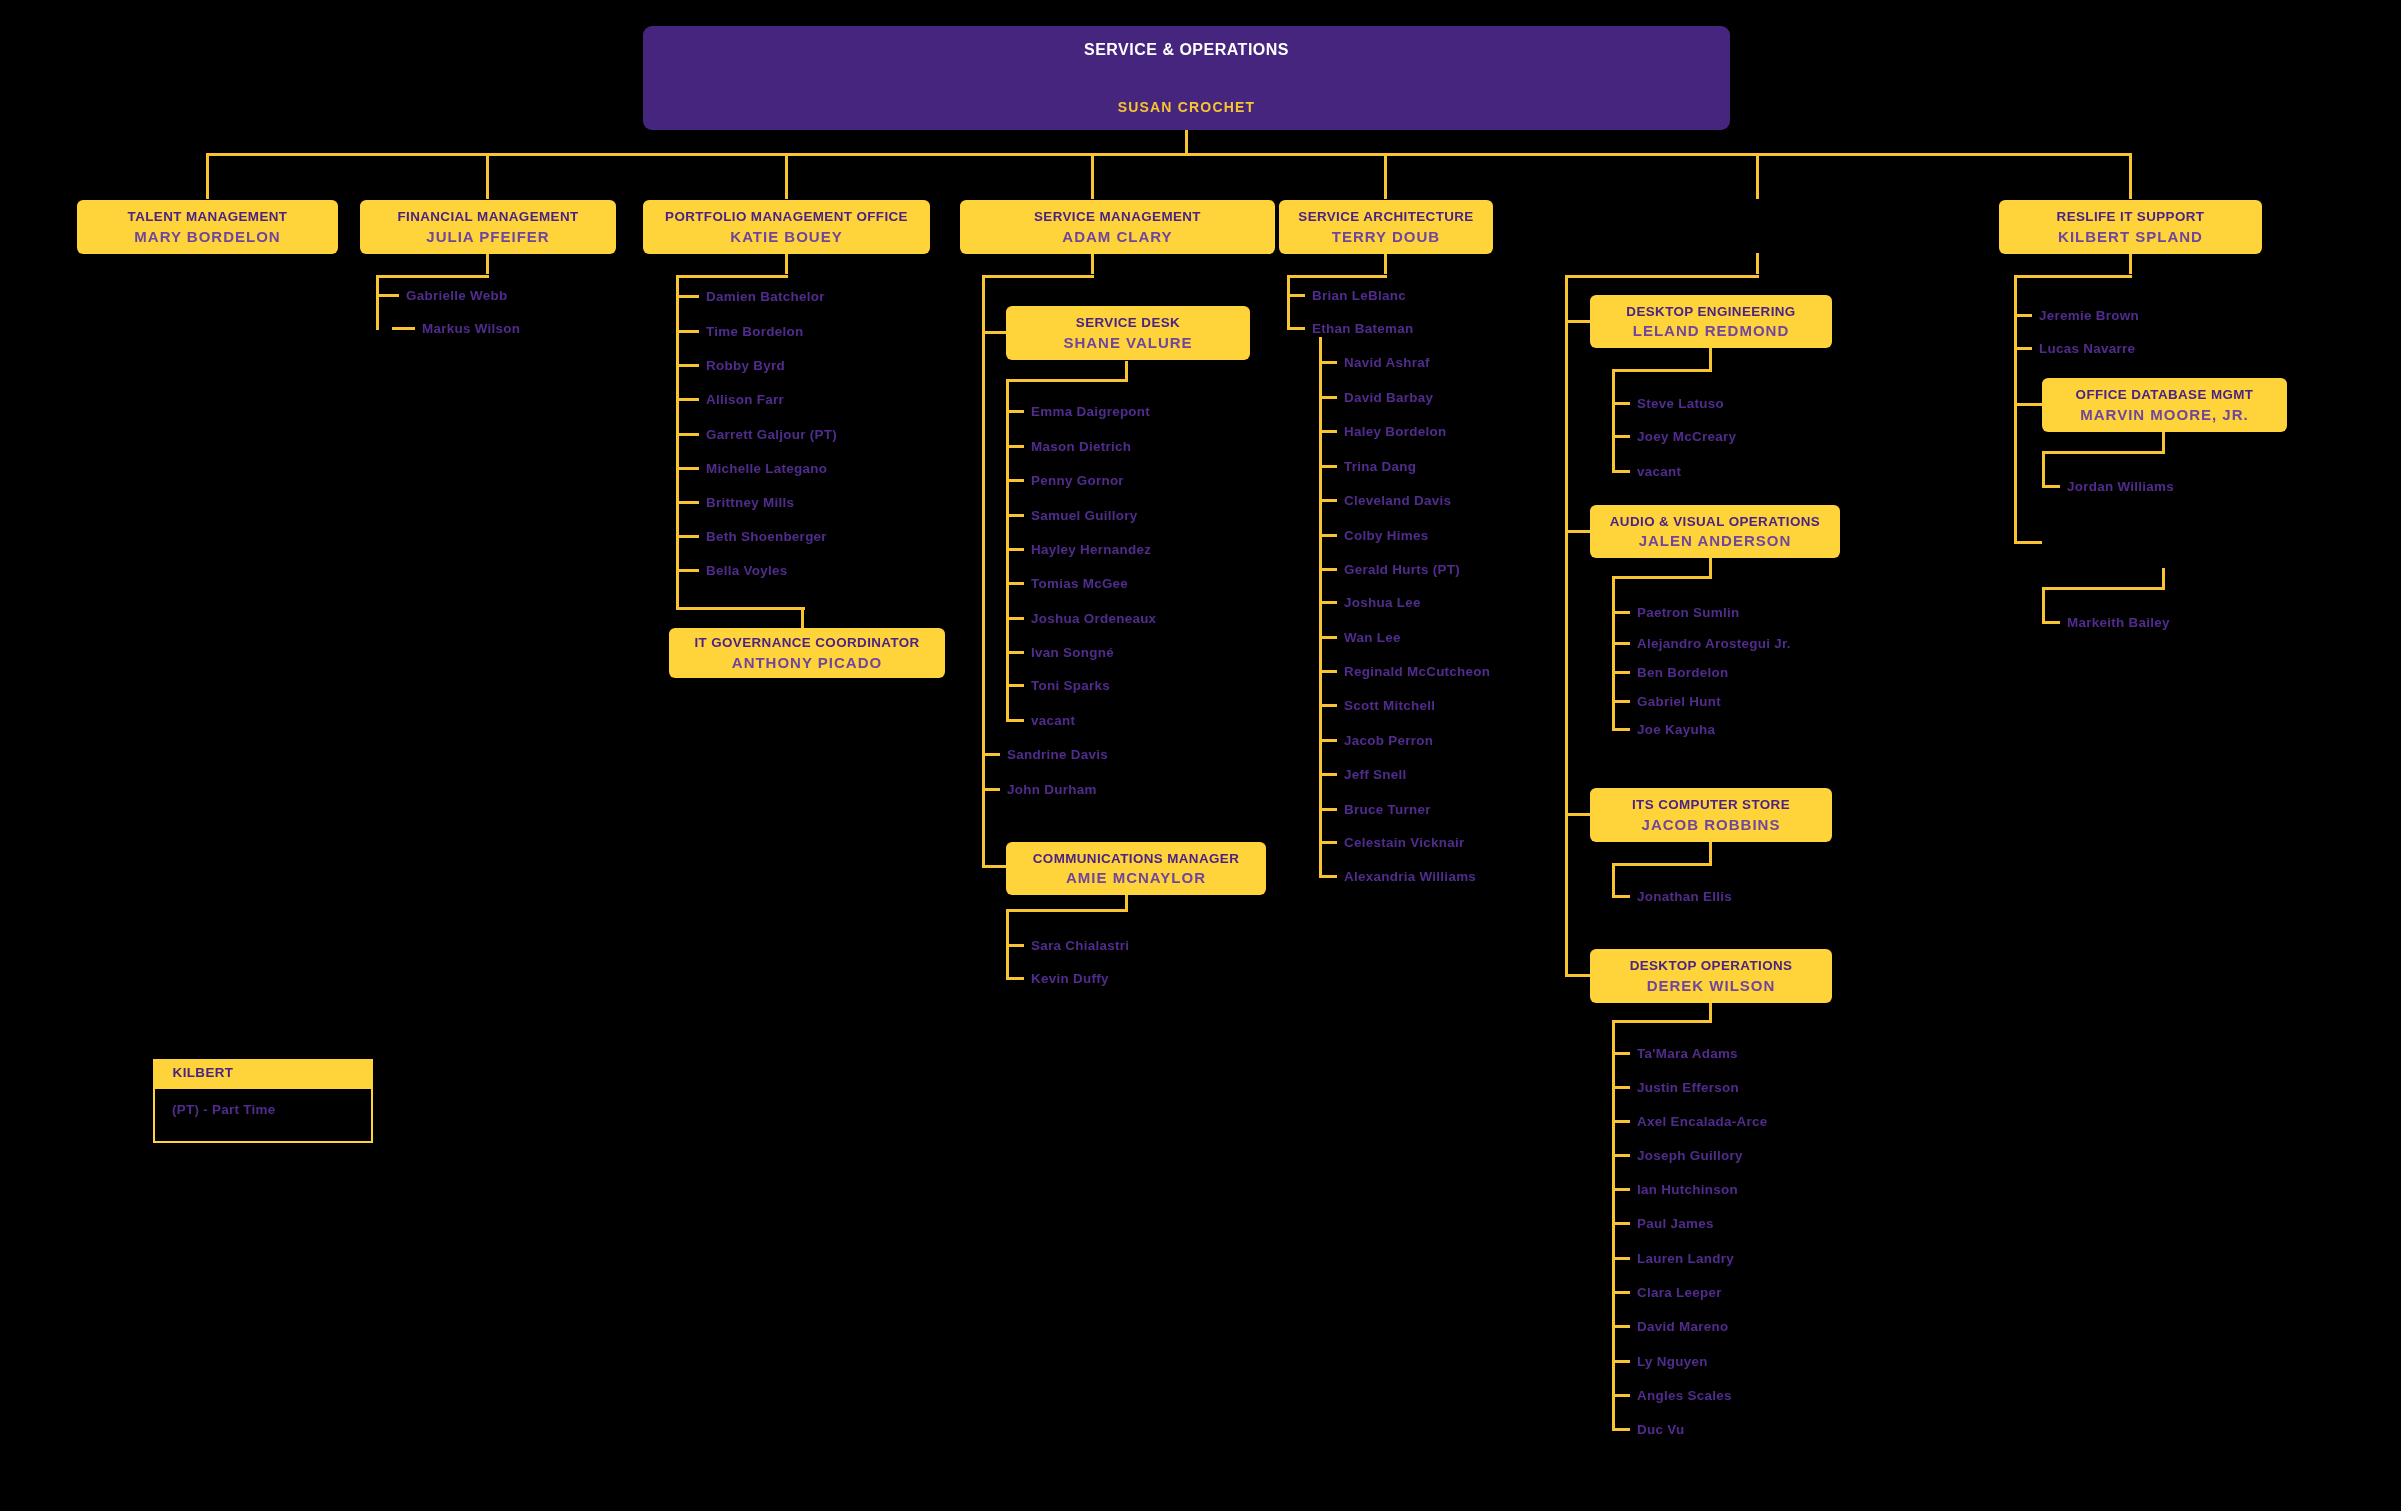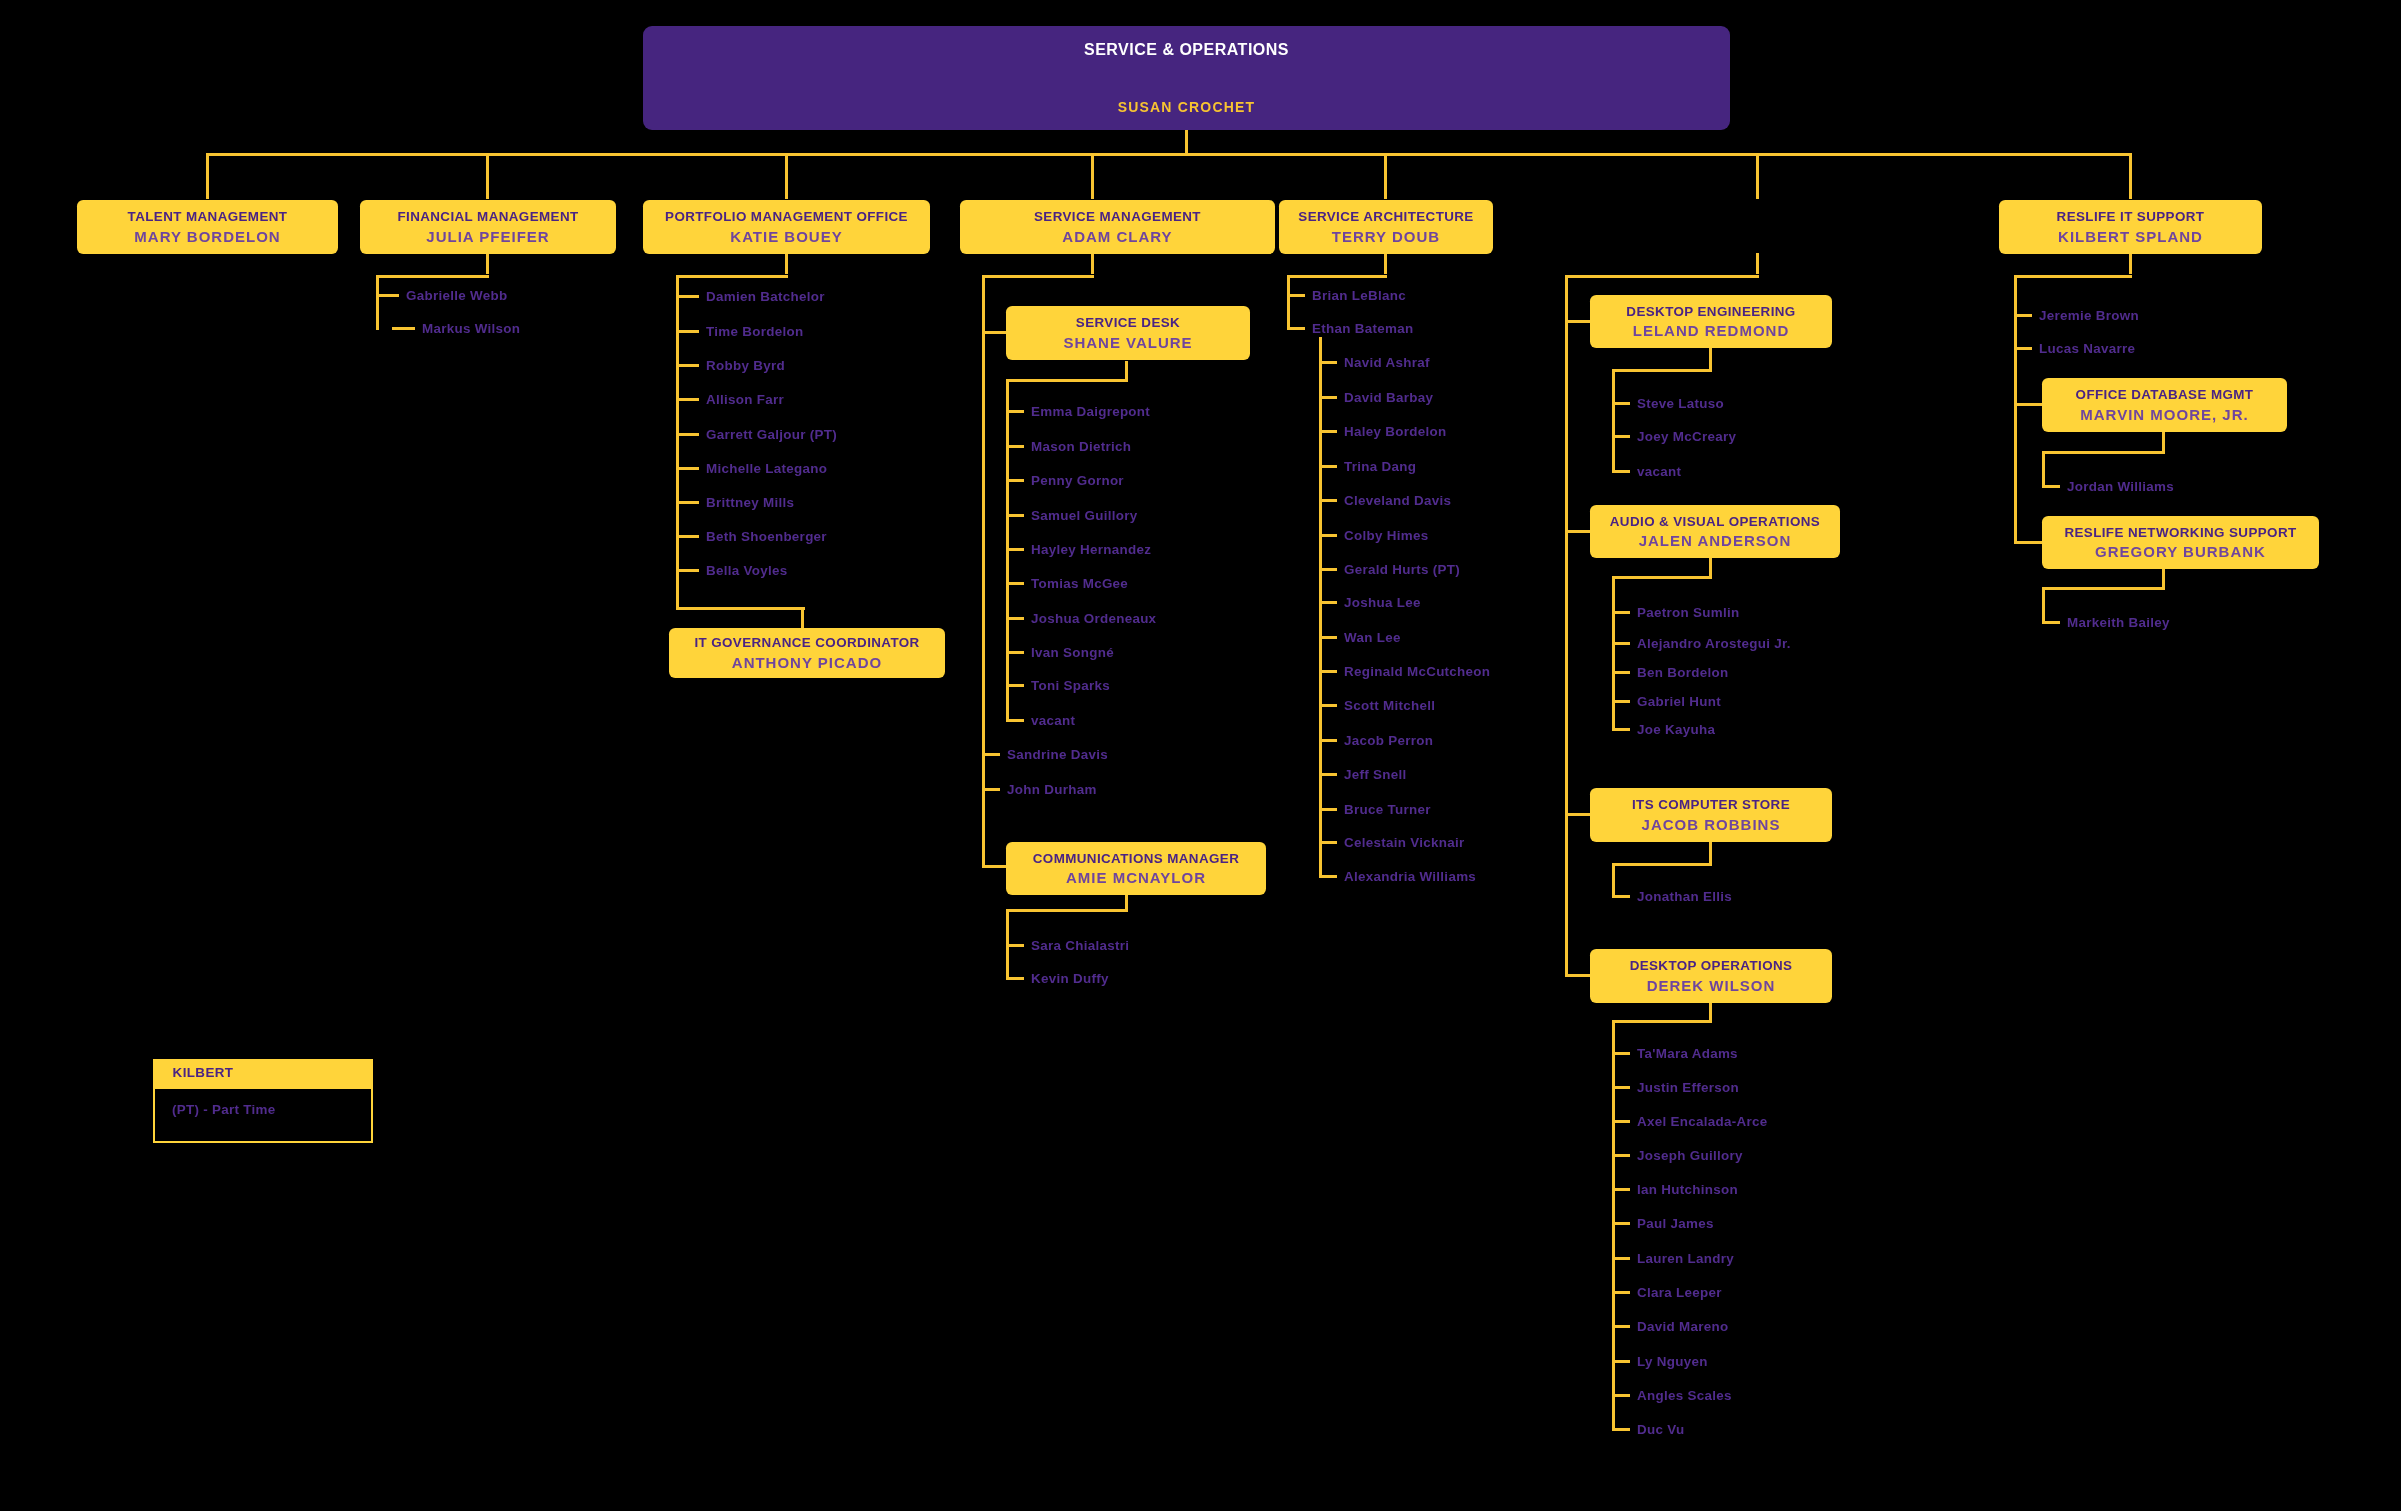--- a/index.html
+++ b/index.html
@@ -194,24 +194,20 @@
   <div class="box" style="left:1590px;top:949px;width:242px;height:54px">
     <div class="box-title">DESKTOP OPERATIONS</div>
     <div class="box-name">DEREK WILSON</div>
   </div>
 
   <div class="box" style="left:2042px;top:378px;width:245px;height:54px">
     <div class="box-title">OFFICE DATABASE MGMT</div>
     <div class="box-name">MARVIN MOORE, JR.</div>
   </div>
 
-  <div class="box" style="left:2042px;top:516px;width:277px;height:53px">
-    <div class="box-title">RESLIFE NETWORKING SUPPORT</div>
-    <div class="box-name">GREGORY BURBANK</div>
-  </div>
 
   <div class="member pad34" style="left:376px;top:286px">Gabrielle Webb</div>
   <div class="member pad34" style="left:392px;top:319px">Markus Wilson</div>
 
   <div class="member pad34" style="left:676px;top:287px">Damien Batchelor</div>
   <div class="member pad34" style="left:676px;top:322px">Time Bordelon</div>
   <div class="member pad34" style="left:676px;top:356px">Robby Byrd</div>
   <div class="member pad34" style="left:676px;top:390px">Allison Farr</div>
   <div class="member pad34" style="left:676px;top:425px">Garrett Galjour (PT)</div>
   <div class="member pad34" style="left:676px;top:459px">Michelle Lategano</div>

